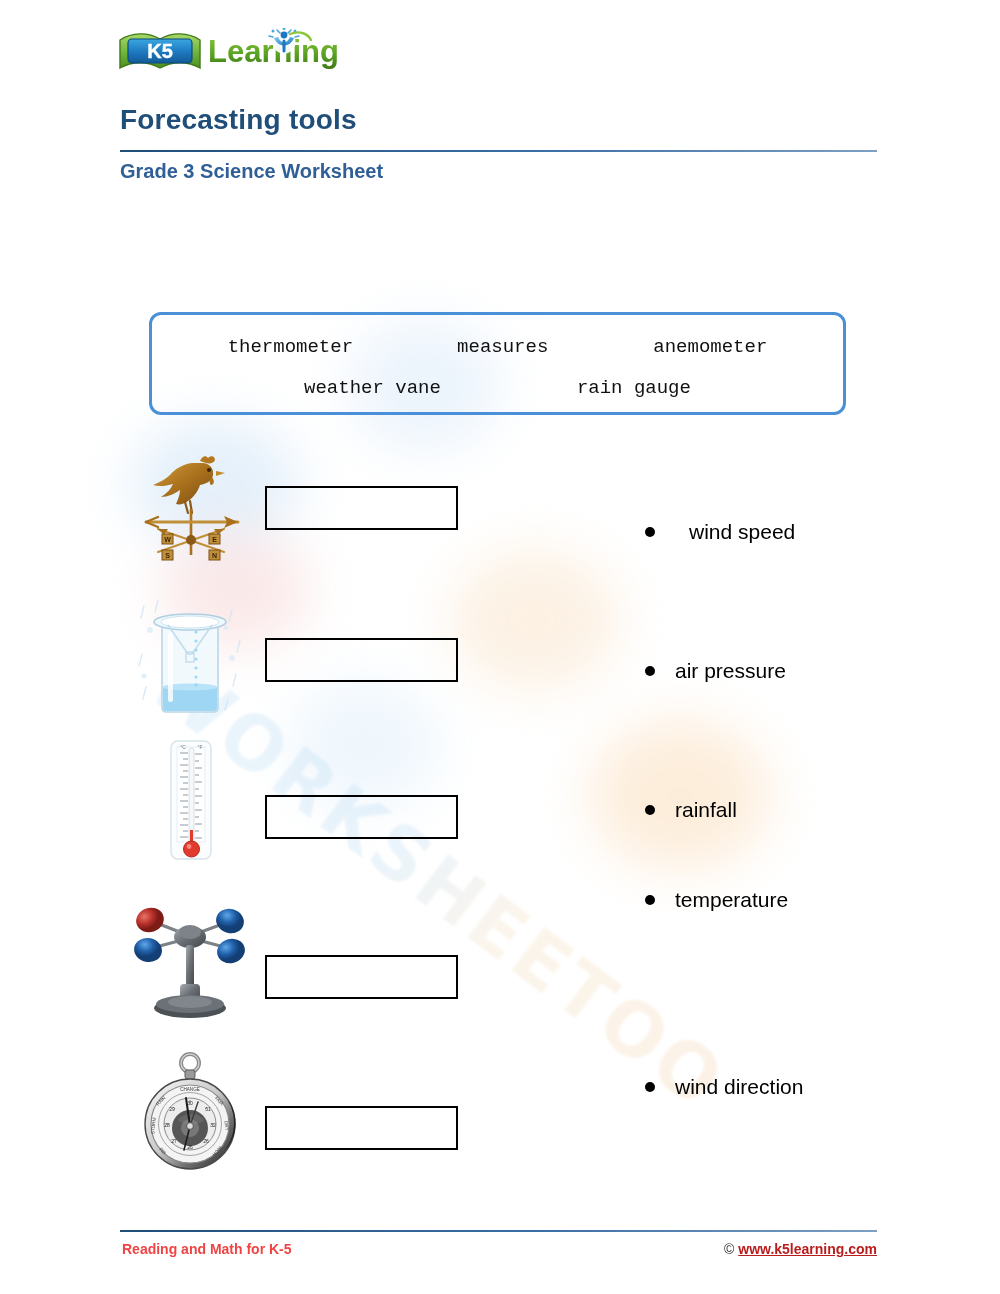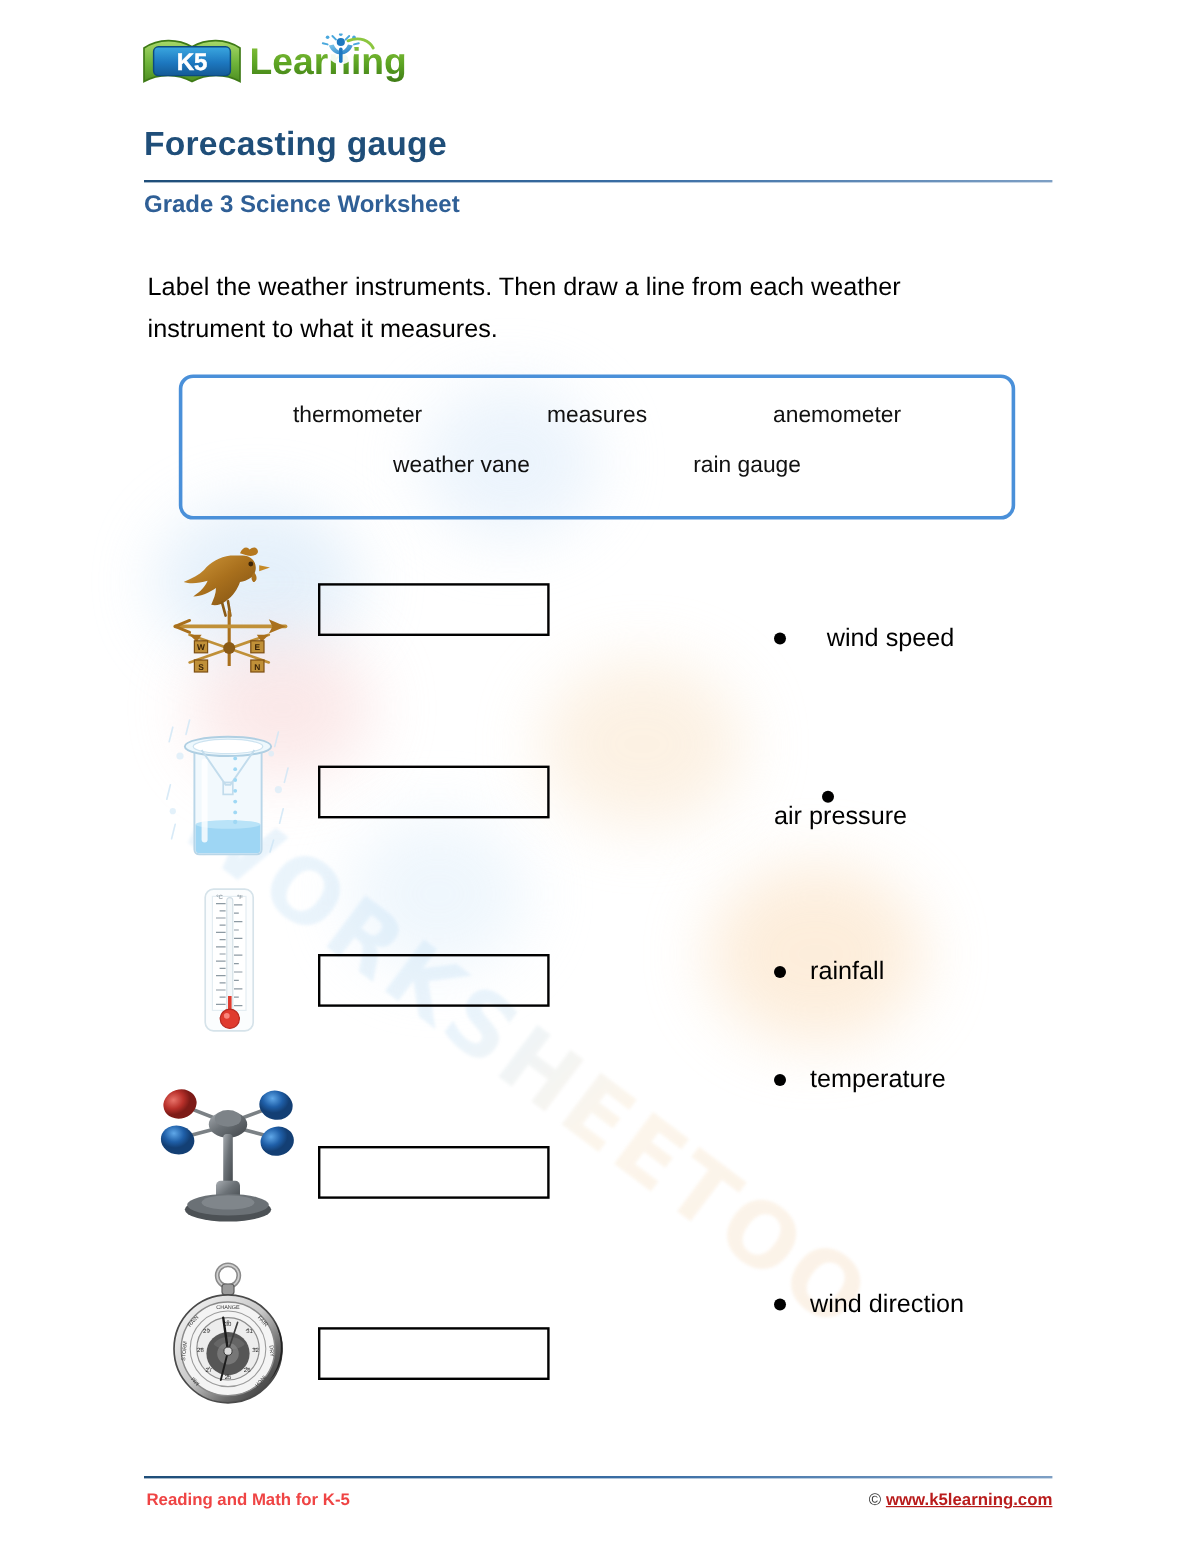--- a/index.html
+++ b/index.html
@@ -106,26 +106,27 @@
     color: #000000;
     z-index: 3;
   }
 
   
   .wordbank {
     position: absolute;
     left: 149px;
     top: 312px;
     width: 697px;
-    height: 121px;
+    height: 103px;
     border: 3px solid #4a90d9;
     border-radius: 12px;
     box-sizing: border-box;
     z-index: 2;
     background: transparent;
+    font-family: Liberation Mono, monospace;
   }
   .wb-row {
     position: absolute;
     left: 0;
     width: 100%;
     display: flex;
     justify-content: center;
     font-size: 19px;
     color: #111;
   }
@@ -267,25 +268,24 @@
       <circle cx="166" cy="7" r="3.4" fill="#1d78c0"></circle>
       <path d="M166 13 L166 23" stroke="#1d78c0" stroke-width="3" stroke-linecap="round"></path>
       <path d="M159 2 L162 5 M173 2 L170 5 M151 8 L155 9 M181 8 L177 9" stroke="#4aa8dd" stroke-width="1.6" stroke-linecap="round"></path>
       <circle cx="155" cy="3" r="1.5" fill="#4aa8dd"></circle>
       <circle cx="177" cy="3" r="1.5" fill="#4aa8dd"></circle>
       <circle cx="166" cy="0.5" r="1.5" fill="#4aa8dd"></circle>
       <path d="M172 6 C182 2, 190 6, 193 12" stroke="#8cc63f" stroke-width="2.4" fill="none" stroke-linecap="round"></path>
     </svg>
   </div>
 
-  <div class="page-title">Forecasting gauge</div>
+  <div class="page-title">Forecasting tools</div>
   <div class="title-rule"></div>
   <div class="page-subtitle">Grade 3 Science Worksheet</div>
 
-  <div class="instructions">Label the weather instruments. Then draw a line from each weather instrument to what it measures.</div>
 
   <div class="wordbank">
     <div class="wb-row wb-row-1">
       <span class="wb-word">thermometer</span>
       <span class="wb-word">measures</span>
       <span class="wb-word">anemometer</span>
     </div>
     <div class="wb-row wb-row-2">
       <span class="wb-word">weather vane</span>
       <span class="wb-word">rain gauge</span>
@@ -388,21 +388,21 @@
             <circle cx="68" cy="67" r="1.6"></circle>
           <circle cx="68" cy="76" r="1.6"></circle>
             <circle cx="68" cy="85" r="1.6"></circle>
           <circle cx="68" cy="93" r="1.8"></circle>
         </g>
 
         <rect x="40" y="40" width="5" height="70" rx="2.5" fill="#ffffff" opacity=".8"></rect>
       </svg>
     </div>
     <div class="answer-box" style="top:638px;"></div>
-    <div class="measure" style="top:659px;flex-direction:column;">
+    <div class="measure" style="top:659px;">
       <span class="bullet"></span>
       <span>air pressure</span>
     </div>
   </div>
 
   <div class="row">
     <div class="instrument-art" style="top:738px;">
       <svg width="125" height="125" viewBox="0 0 125 125" xmlns="http://www.w3.org/2000/svg" aria-hidden="true">
 
         <rect x="43" y="3" width="40" height="118" rx="7" fill="#fbfdfe" stroke="#d6e3ea" stroke-width="1.4"></rect>

